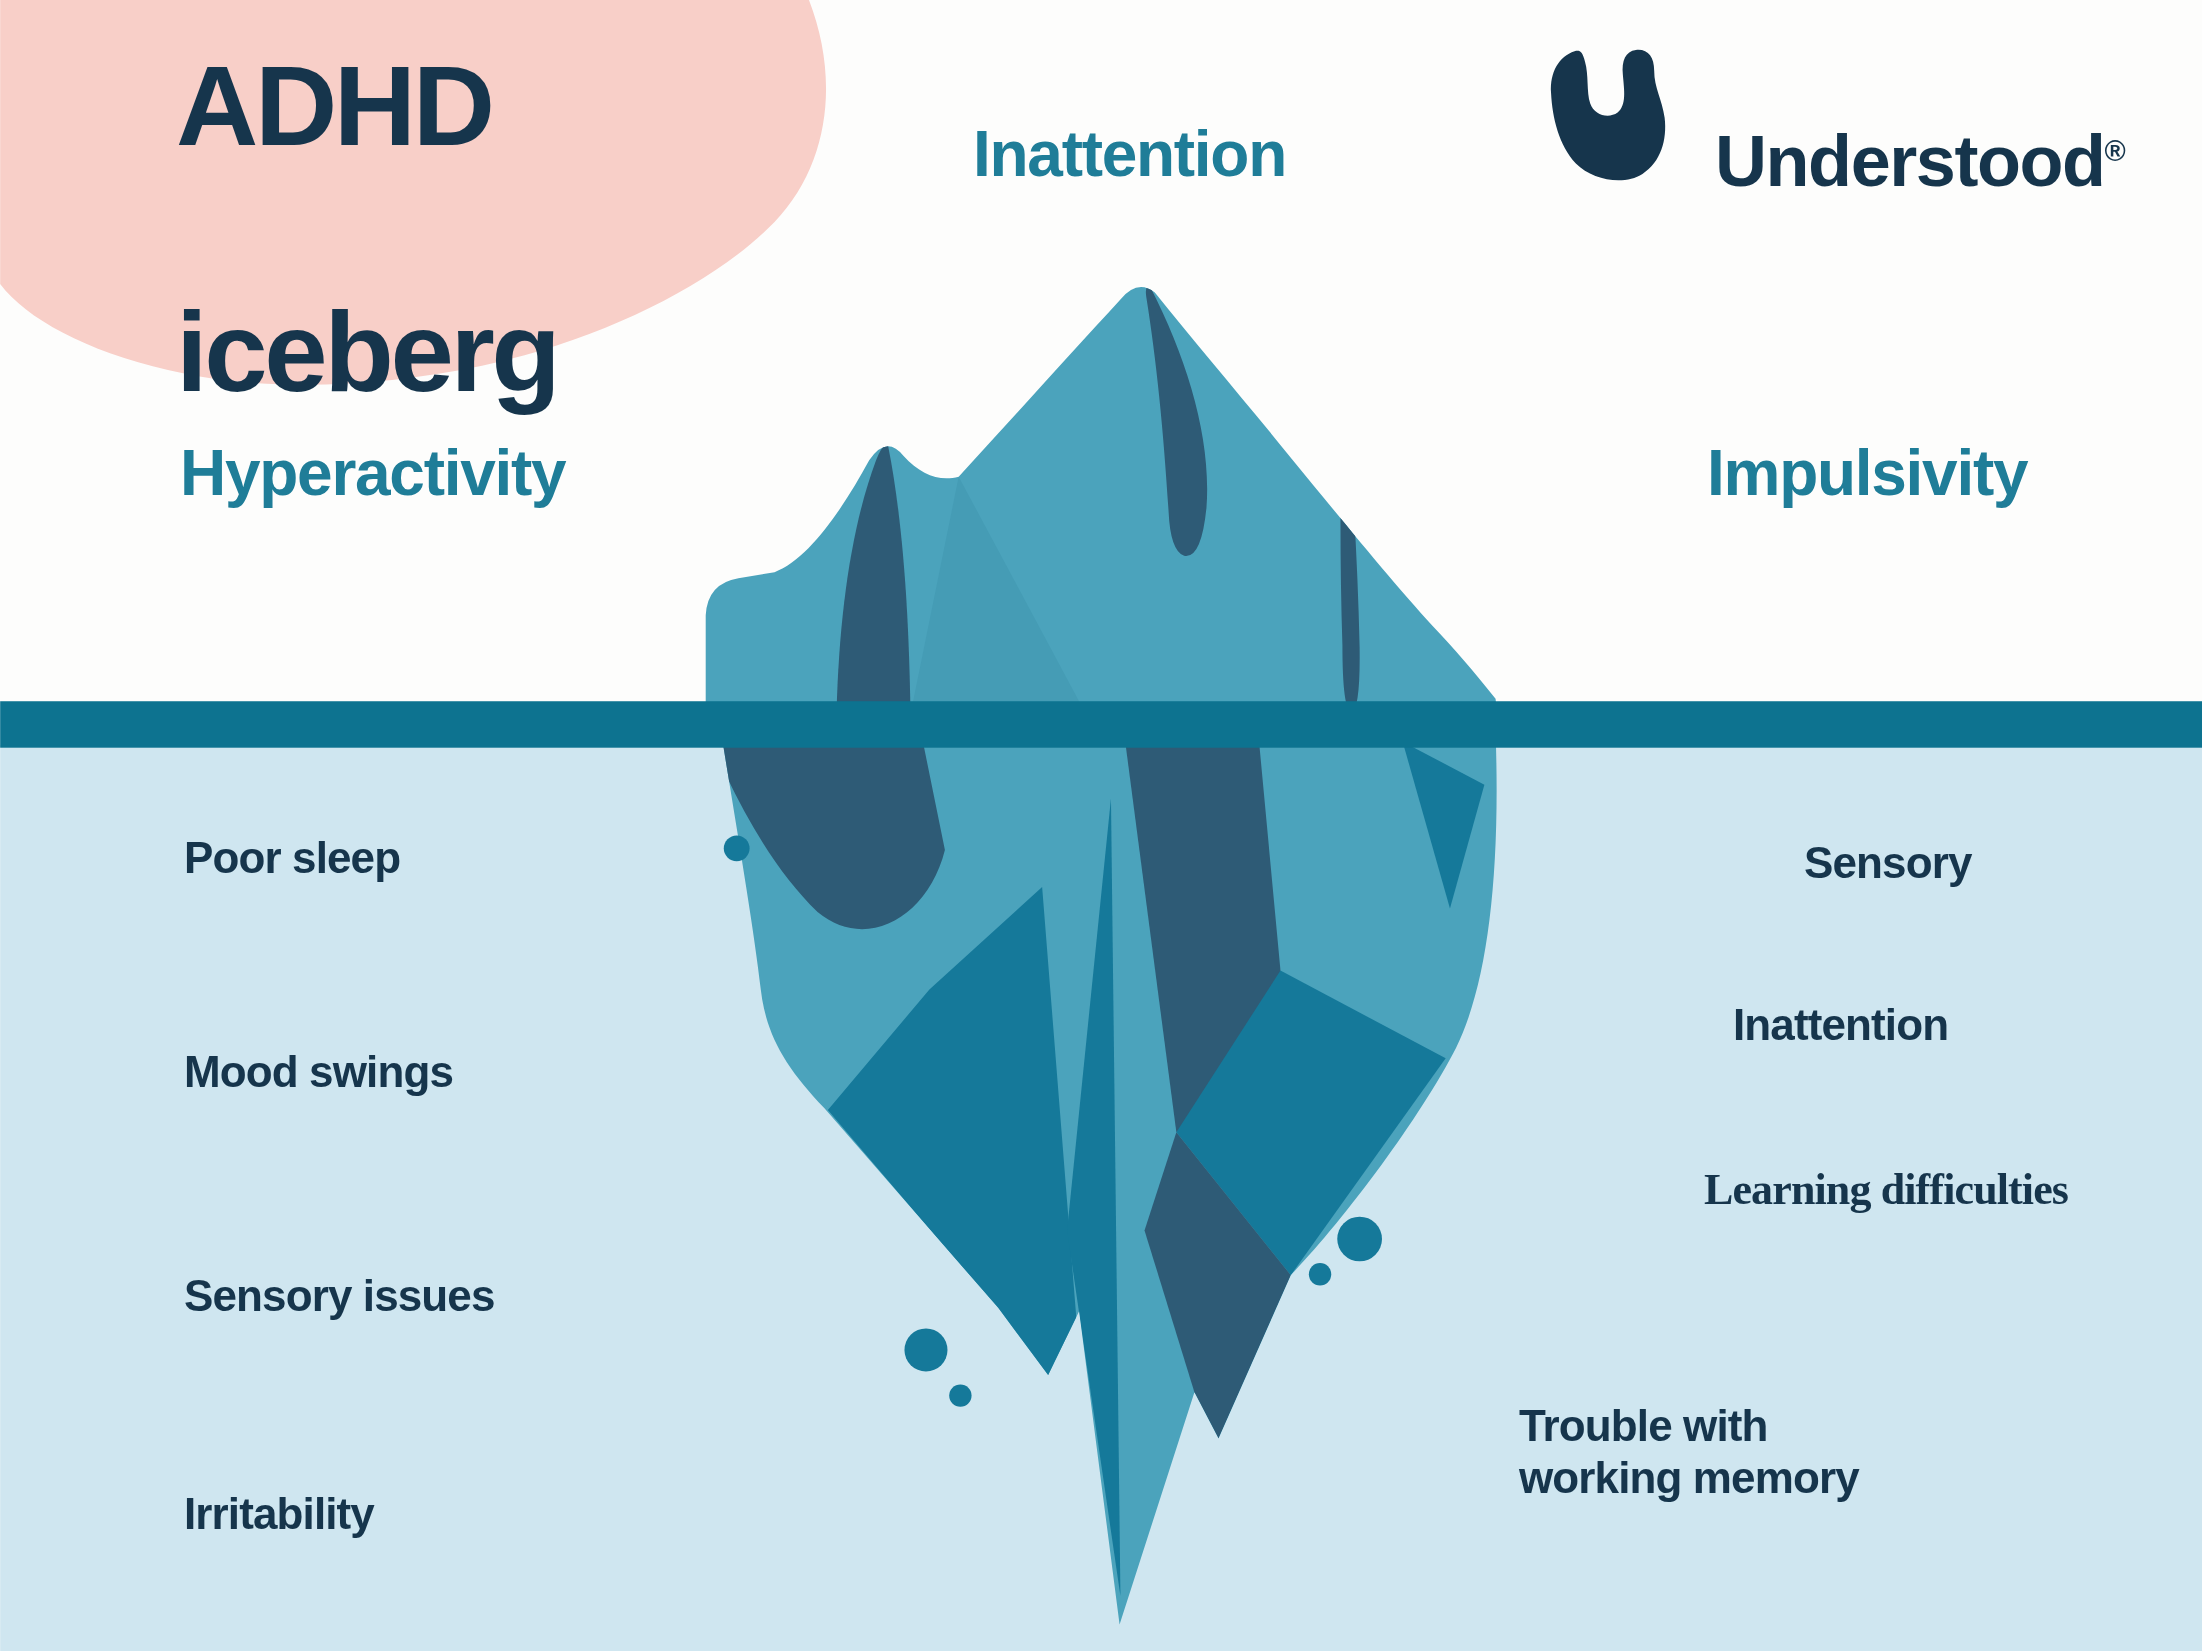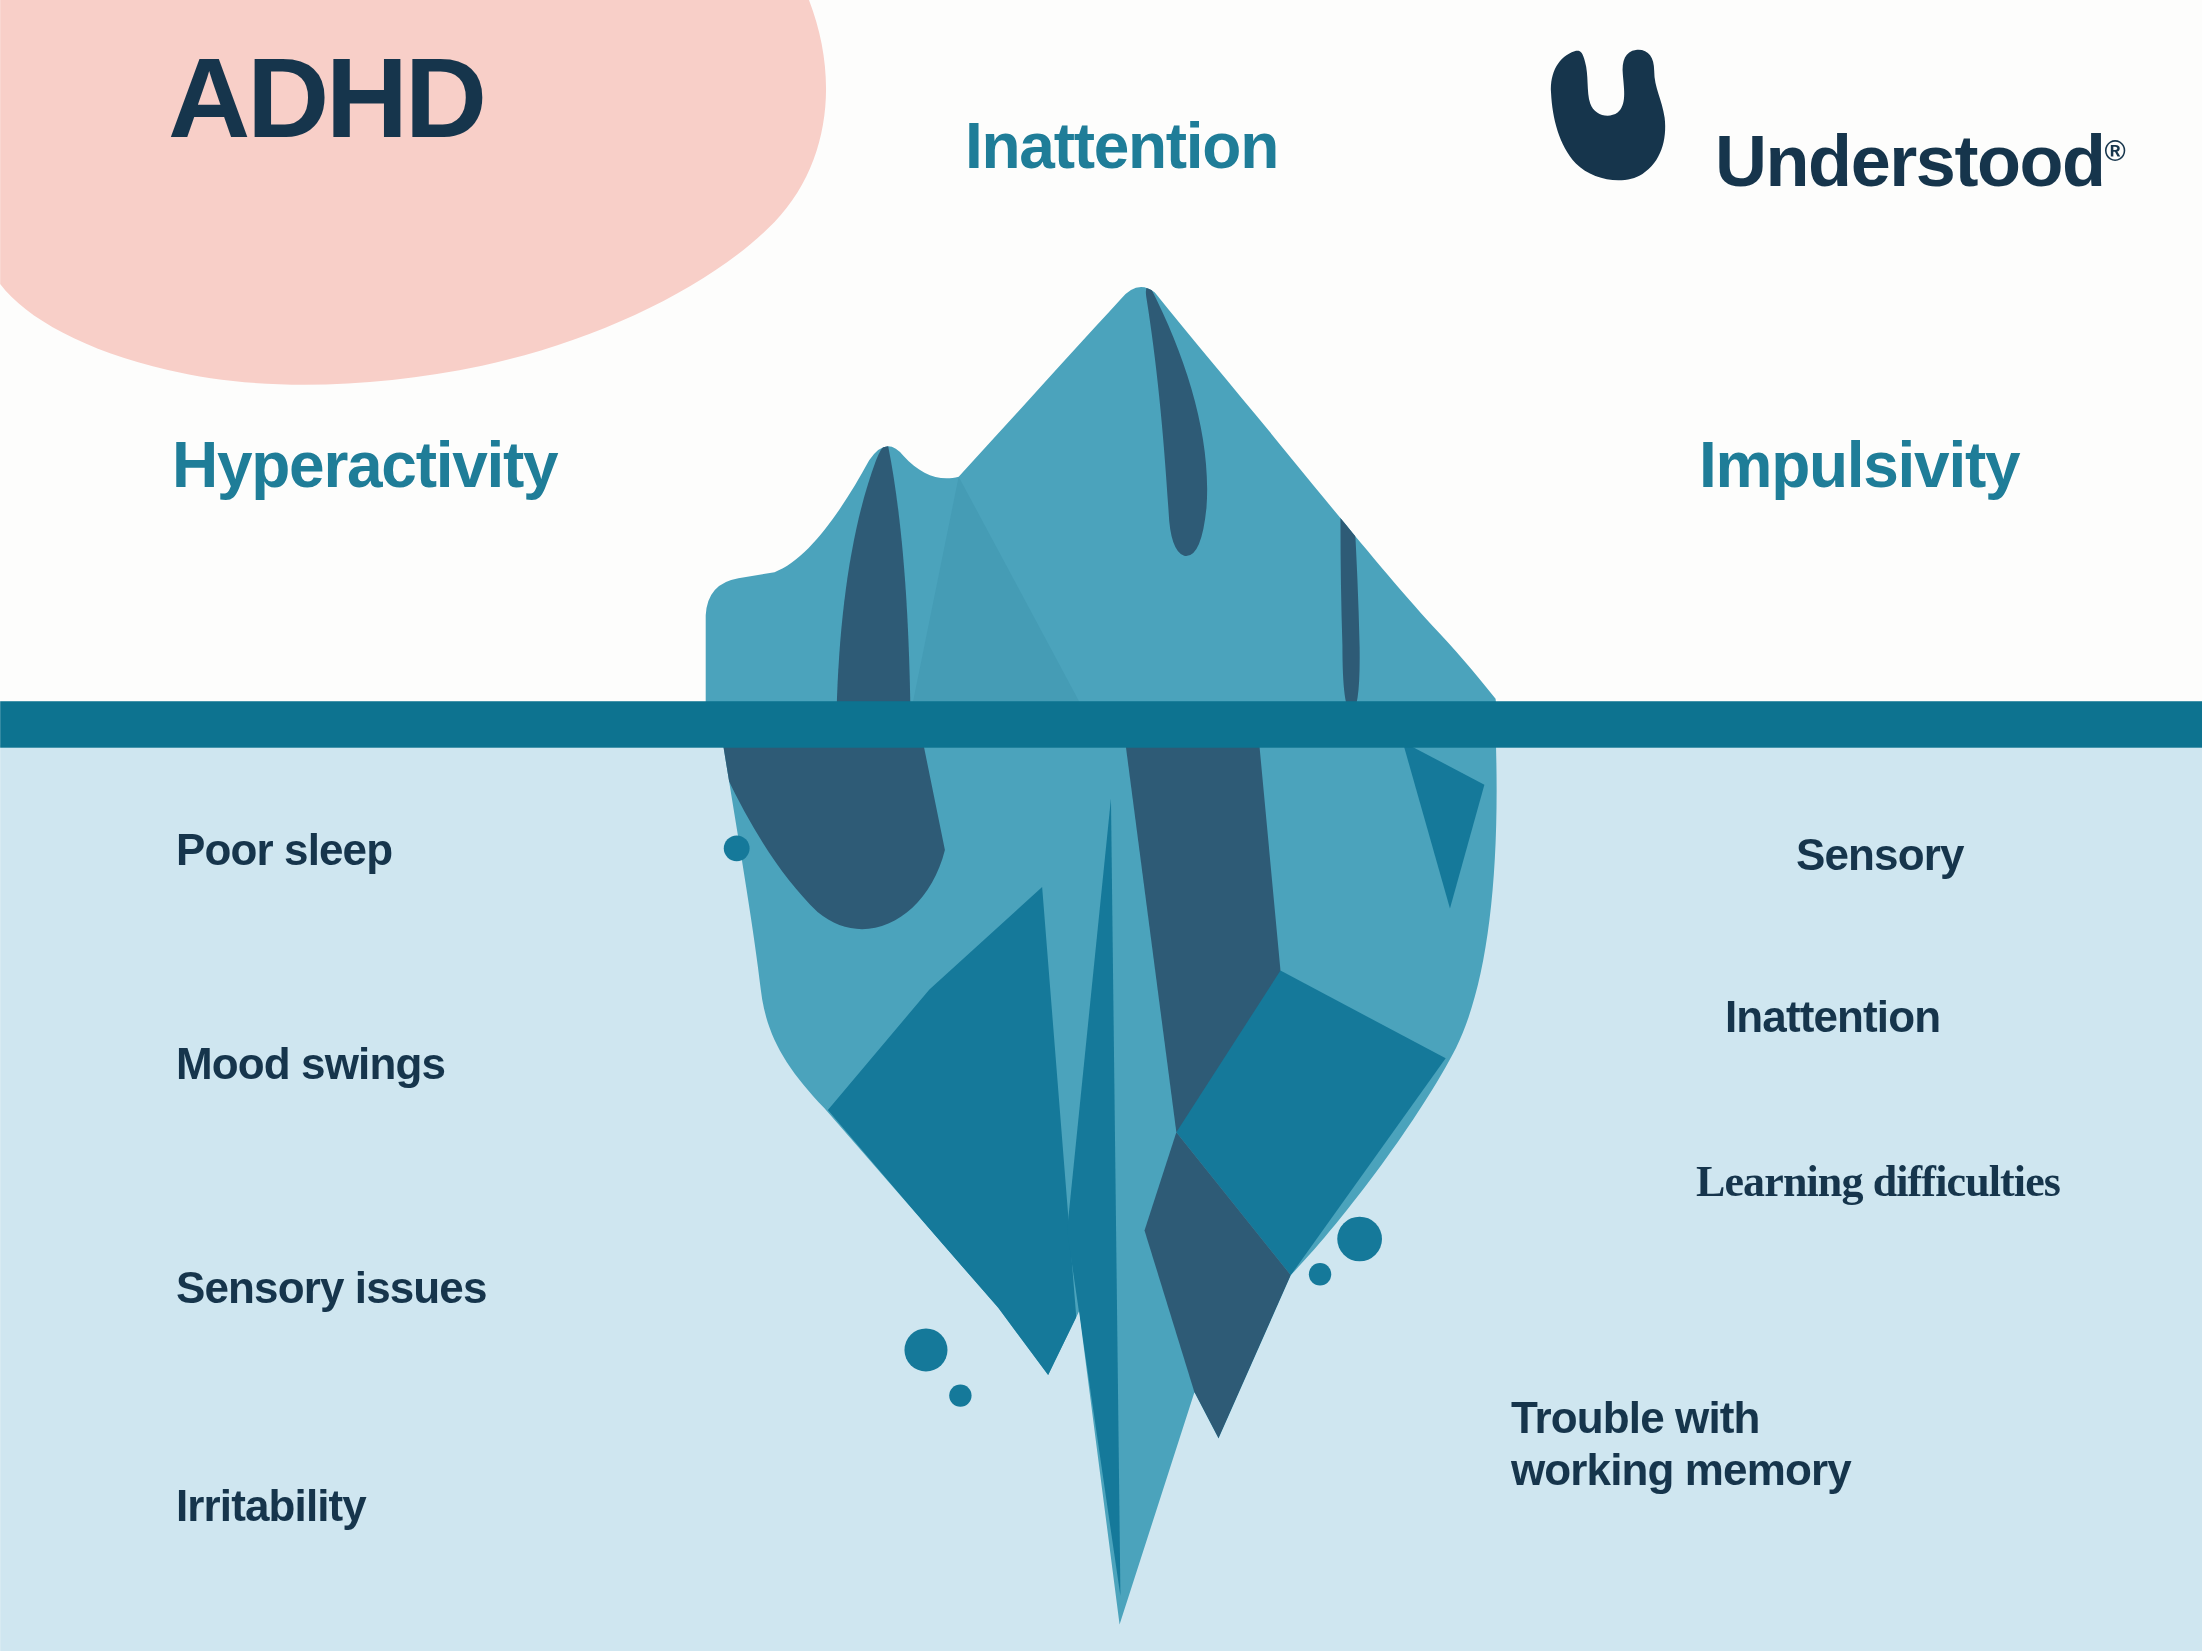--- a/index.html
+++ b/index.html
@@ -2,21 +2,21 @@
 <html style="--bg-top: #FDFDFC; --bg-underwater: #CFE6F0; --waterline: #0D7390; --blob-pink: #F8CFC8; --ink-dark: #16354C; --ink-teal: #1F7D98; --berg-body: #4BA3BC; --berg-body-shade: #459CB5; --berg-shadow: #2E5B76; --berg-deep: #15799A;font-size:13.8px"><head>
 <meta charset="utf-8">
 <style>
   html,body{margin:0;padding:0;}
   body{
     width:2203px;height:1652px;position:relative;overflow:hidden;
     background:var(--bg-top,#FDFDFC);
     font-family:"Liberation Sans", sans-serif;
   }
   #scene{position:absolute;left:0;top:0;width:2203px;height:1652px;}
-  .txt{position:absolute;font-weight:bold;margin:0;}
+  .txt{position:absolute;font-weight:bold;margin:8px;}
   .title{
     left:168px;top:36px;
     font-size:114px;line-height:1.08;letter-spacing:-0.03em;
     color:var(--ink-dark,#16354C);white-space:pre-line;
   }
   .cat{
     font-size:64px;line-height:1.2;letter-spacing:-0.02em;
     color:var(--ink-teal,#1F7D98);white-space:nowrap;
   }
   .sym{
@@ -118,20 +118,21 @@
                Q1360,640 1358,595 C1352,500 1344,420 1332,345 Q1330,330 1337,334 Z"></path>
       <path class="f-dark" d="M1565,470 C1572,560 1578,660 1580,752 Q1581,826 1570,828
                Q1560,824 1560,750 C1557,655 1557,560 1560,472 Q1562,462 1565,470 Z"></path>
     </g>
   </g>
 
   <rect class="f-line" x="0" y="815" width="2560" height="54"></rect>
 </svg>
 
 <h1 class="txt title"><span>ADHD</span><br>
+  <span>iceberg</span>
 </h1>
 
 <svg class="u-icon" viewBox="0 0 100 108" xmlns="http://www.w3.org/2000/svg" aria-hidden="true">
   <path class="f-ink" d="M24,4 C12,8 5,20 6,36 C7,55 12,76 25,90 C38,103 62,107 76,98
         C90,89 95,72 93,55 C91,41 85,32 85,19 C85,8 80,2 71,3 C63,4 60,11 61,22
         C62,34 64,45 57,51 C50,56 39,53 36,44 C33,35 35,22 32,12 C30,4 28,3 24,4 Z"></path>
 </svg>
 <div class="brand"><span>Understood</span><span class="reg">®</span>
 </div>
 

